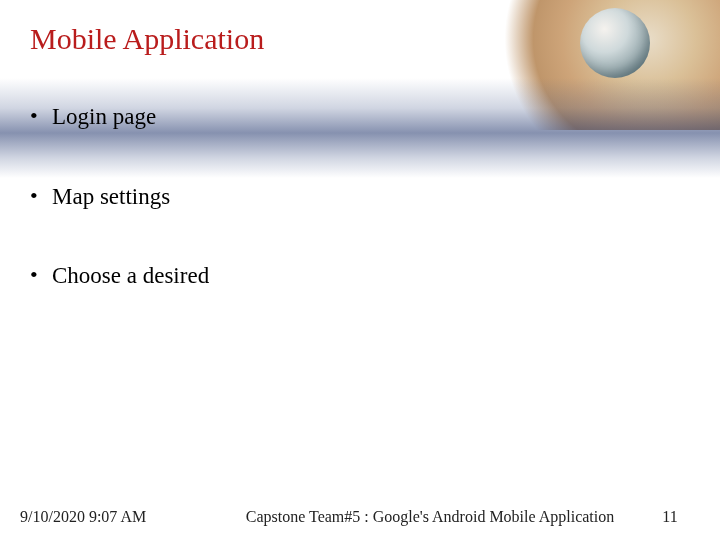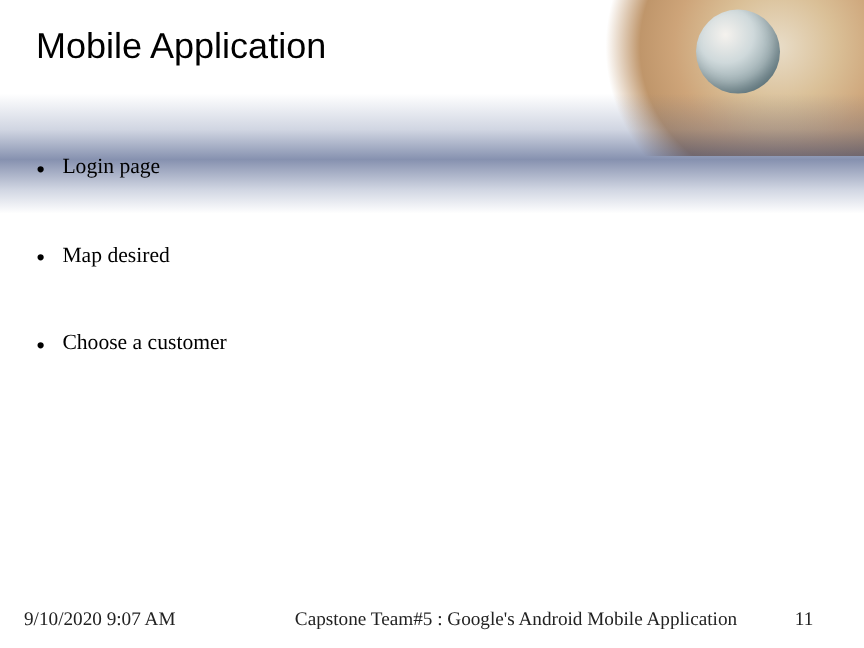--- a/index.html
+++ b/index.html
@@ -49,32 +49,32 @@
       rgba(70,90,140,0.25) 80%,
       rgba(255,255,255,0) 100%);
   }
   .slide {
     position: absolute;
     inset: 0;
     z-index: 1;
     padding: 22px 30px 0 30px;
   }
   .title {
-    font-family: Liberation Sans, sans-serif;
+    font-family: Liberation Serif, serif;
     font-size: 30px;
     font-weight: 400;
-    color: #000000;
-    margin-bottom: 72px;
+    color: #b91c1c;
+    margin-bottom: 47px;
   }
   .bullets {
     list-style: none;
     padding-left: 22px;
   }
   .bullets li {
-    font-size: 18px;
+    font-size: 23px;
     color: #000;
     margin-bottom: 52px;
     position: relative;
     line-height: 1.2;
   }
   .bullets li::before {
     content: "•";
     position: absolute;
     left: -22px;
     top: 0;
@@ -102,22 +102,22 @@
 <div class="bg">
   <div class="bg-top-right"></div>
   <div class="bg-globe"></div>
   <div class="bg-blue-band"></div>
 </div>
 
 <div class="slide">
   <h1 class="title">Mobile Application</h1>
   <ul class="bullets">
     <li>Login page</li>
-    <li>Map desired</li>
-    <li>Choose a customer</li>
+    <li>Map settings</li>
+    <li>Choose a desired</li>
   </ul>
 </div>
 
 <div class="footer">
   <div class="footer-date">9/10/2020 9:07 AM</div>
   <div class="footer-center">Capstone Team#5 : Google's Android Mobile Application</div>
   <div class="footer-page">11</div>
 </div>
 
 </body></html>

